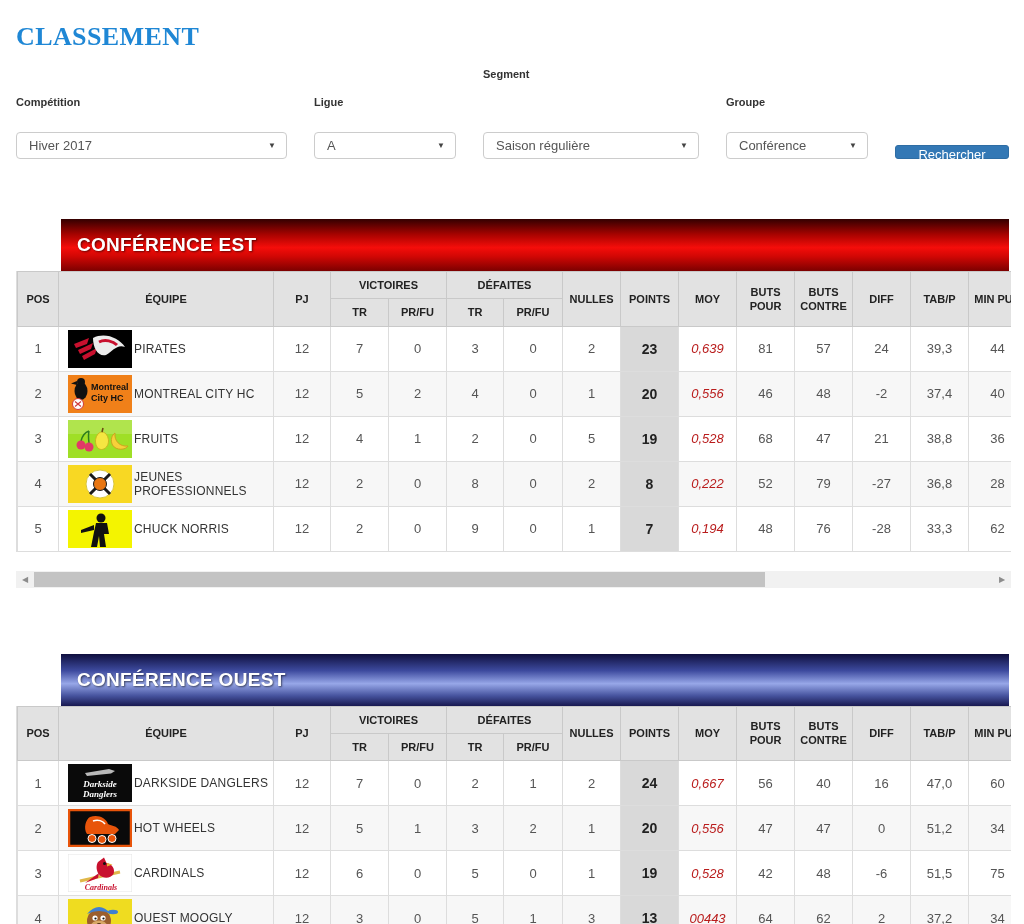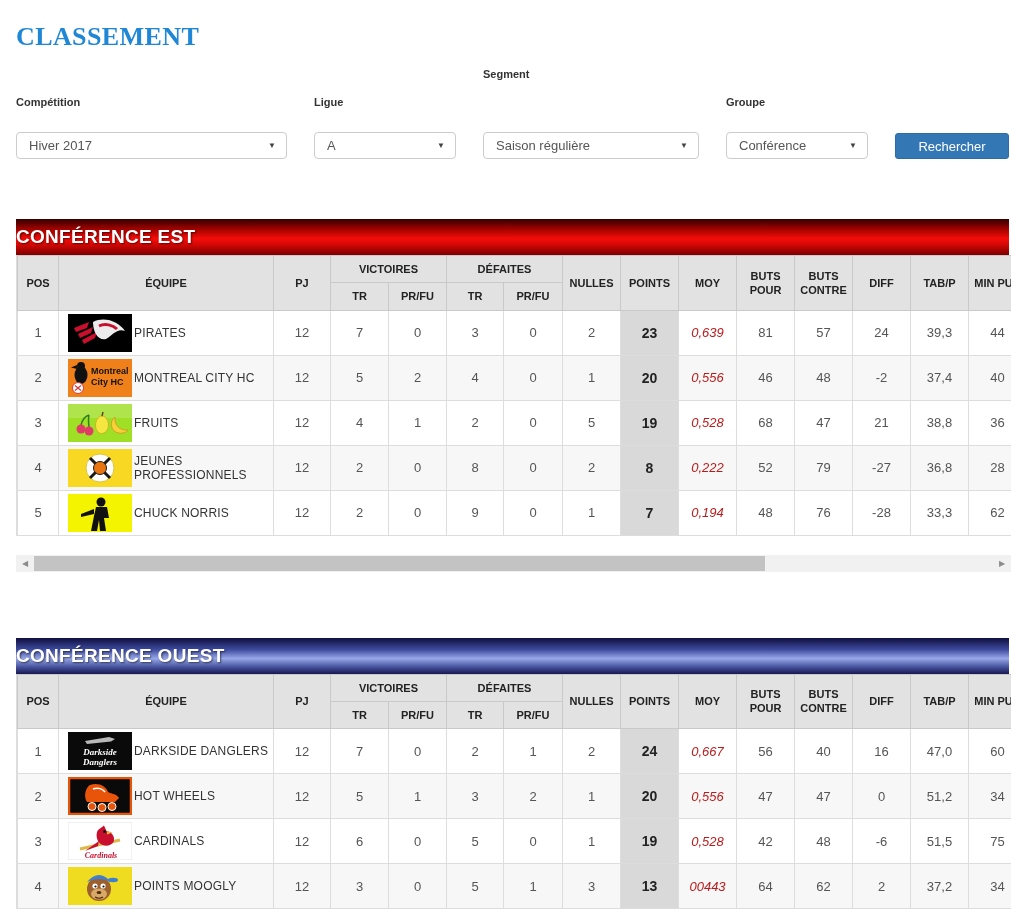--- a/index.html
+++ b/index.html
@@ -12,30 +12,30 @@
 
   
   .filters { display:flex; align-items:flex-end; }
   .fgroup { display:flex; flex-direction:column; margin-right:27px; }
   .flabel { font-size:11px; font-weight:bold; color:#333; margin-bottom:24px; }
   .fselect { height:27px; border:1px solid #ccc; border-radius:4px; background:#fff;
              display:flex; align-items:center; justify-content:space-between;
              padding:0 10px 0 12px; font-size:13px; color:#555; cursor:pointer; }
   .caret { font-size:8px; color:#444; margin-left:6px; }
   .w-lg { width:271px; } .w-sm { width:142px; } .w-md { width:216px;margin-top:28px; }
-  .search-btn { margin-left:auto; width:143px; height:26px; background:#3378b5; color:#fff;
+  .search-btn { margin-left:auto; width:143px; height:14px; background:#3378b5; color:#fff;
                 border:1px solid #2e6da4; border-radius:3px; font-size:13px; cursor:pointer;
                 font-family:"Liberation Sans",sans-serif; }
 
   
   .section { margin-top:60px; }
   .section.west { margin-top:66px; }
-  .banner { height:36px; display:flex; align-items:center; color:#fff;
+  .banner { height:52px; display:flex; align-items:center; padding-left:16px; color:#fff;
             font-size:19px; font-weight:bold; letter-spacing:.3px;
-            text-shadow:1px 1px 2px rgba(0,0,0,.55); }
+            text-shadow:1px 1px 2px rgba(0,0,0,.55);margin-left:45px; }
   .banner.red  { background:linear-gradient(180deg,#330000 0%,#a80300 30%,#f50d0a 55%,#d10704 72%,#7c0000 100%); }
   .banner.blue { background:linear-gradient(180deg,#0f0f3e 0%,#3d4a9e 32%,#97a7e8 57%,#47549f 80%,#181850 100%); }
 
   .table-wrap { width:995px; overflow:hidden; border-left:1px solid #ddd; }
   table { border-collapse:collapse; table-layout:fixed; width:1009px; }
   th { background:#e2e2e2; border:1px solid #c9c9c9; font-size:11px; color:#222;
        font-weight:bold; padding:6px 3px; text-align:center; line-height:1.3; }
   td { border:1px solid #ddd; font-size:13px; color:#555; text-align:center;
        height:45px; padding:0 3px; background:#fff; }
   tbody tr:nth-child(even) td { background:#f7f7f7; }
@@ -454,21 +454,21 @@
       <circle cx="27" cy="19" r="2.6" fill="#fff"></circle>
                       <circle cx="35" cy="19" r="2.6" fill="#fff"></circle>
       <circle cx="27.5" cy="19.5" r="1.1" fill="#111"></circle>
                       <circle cx="35.5" cy="19.5" r="1.1" fill="#111"></circle>
       <ellipse cx="31" cy="25.5" rx="2.4" ry="1.6" fill="#4a2a10"></ellipse>
       <path d="M27 30 Q31 32.5 35 30" stroke="#4a2a10" stroke-width="1.2" fill="none"></path>
       <path d="M19 15 Q31 1 43 15 Q31 9 19 15 Z" fill="#3f7fd0"></path>
       <ellipse cx="45" cy="13" rx="5" ry="2.2" fill="#3f7fd0"></ellipse>
                     </svg>
                   </span>
-        <span class="team-name">POINTS MOOGLY</span>
+        <span class="team-name">OUEST MOOGLY</span>
       </span>
               </td>
               <td class="">12</td>
               <td class="">3</td>
               <td class="">0</td>
               <td class="">5</td>
               <td class="">1</td>
               <td class="">3</td>
               <td class="points">13</td>
               <td class="moy">00443</td>

